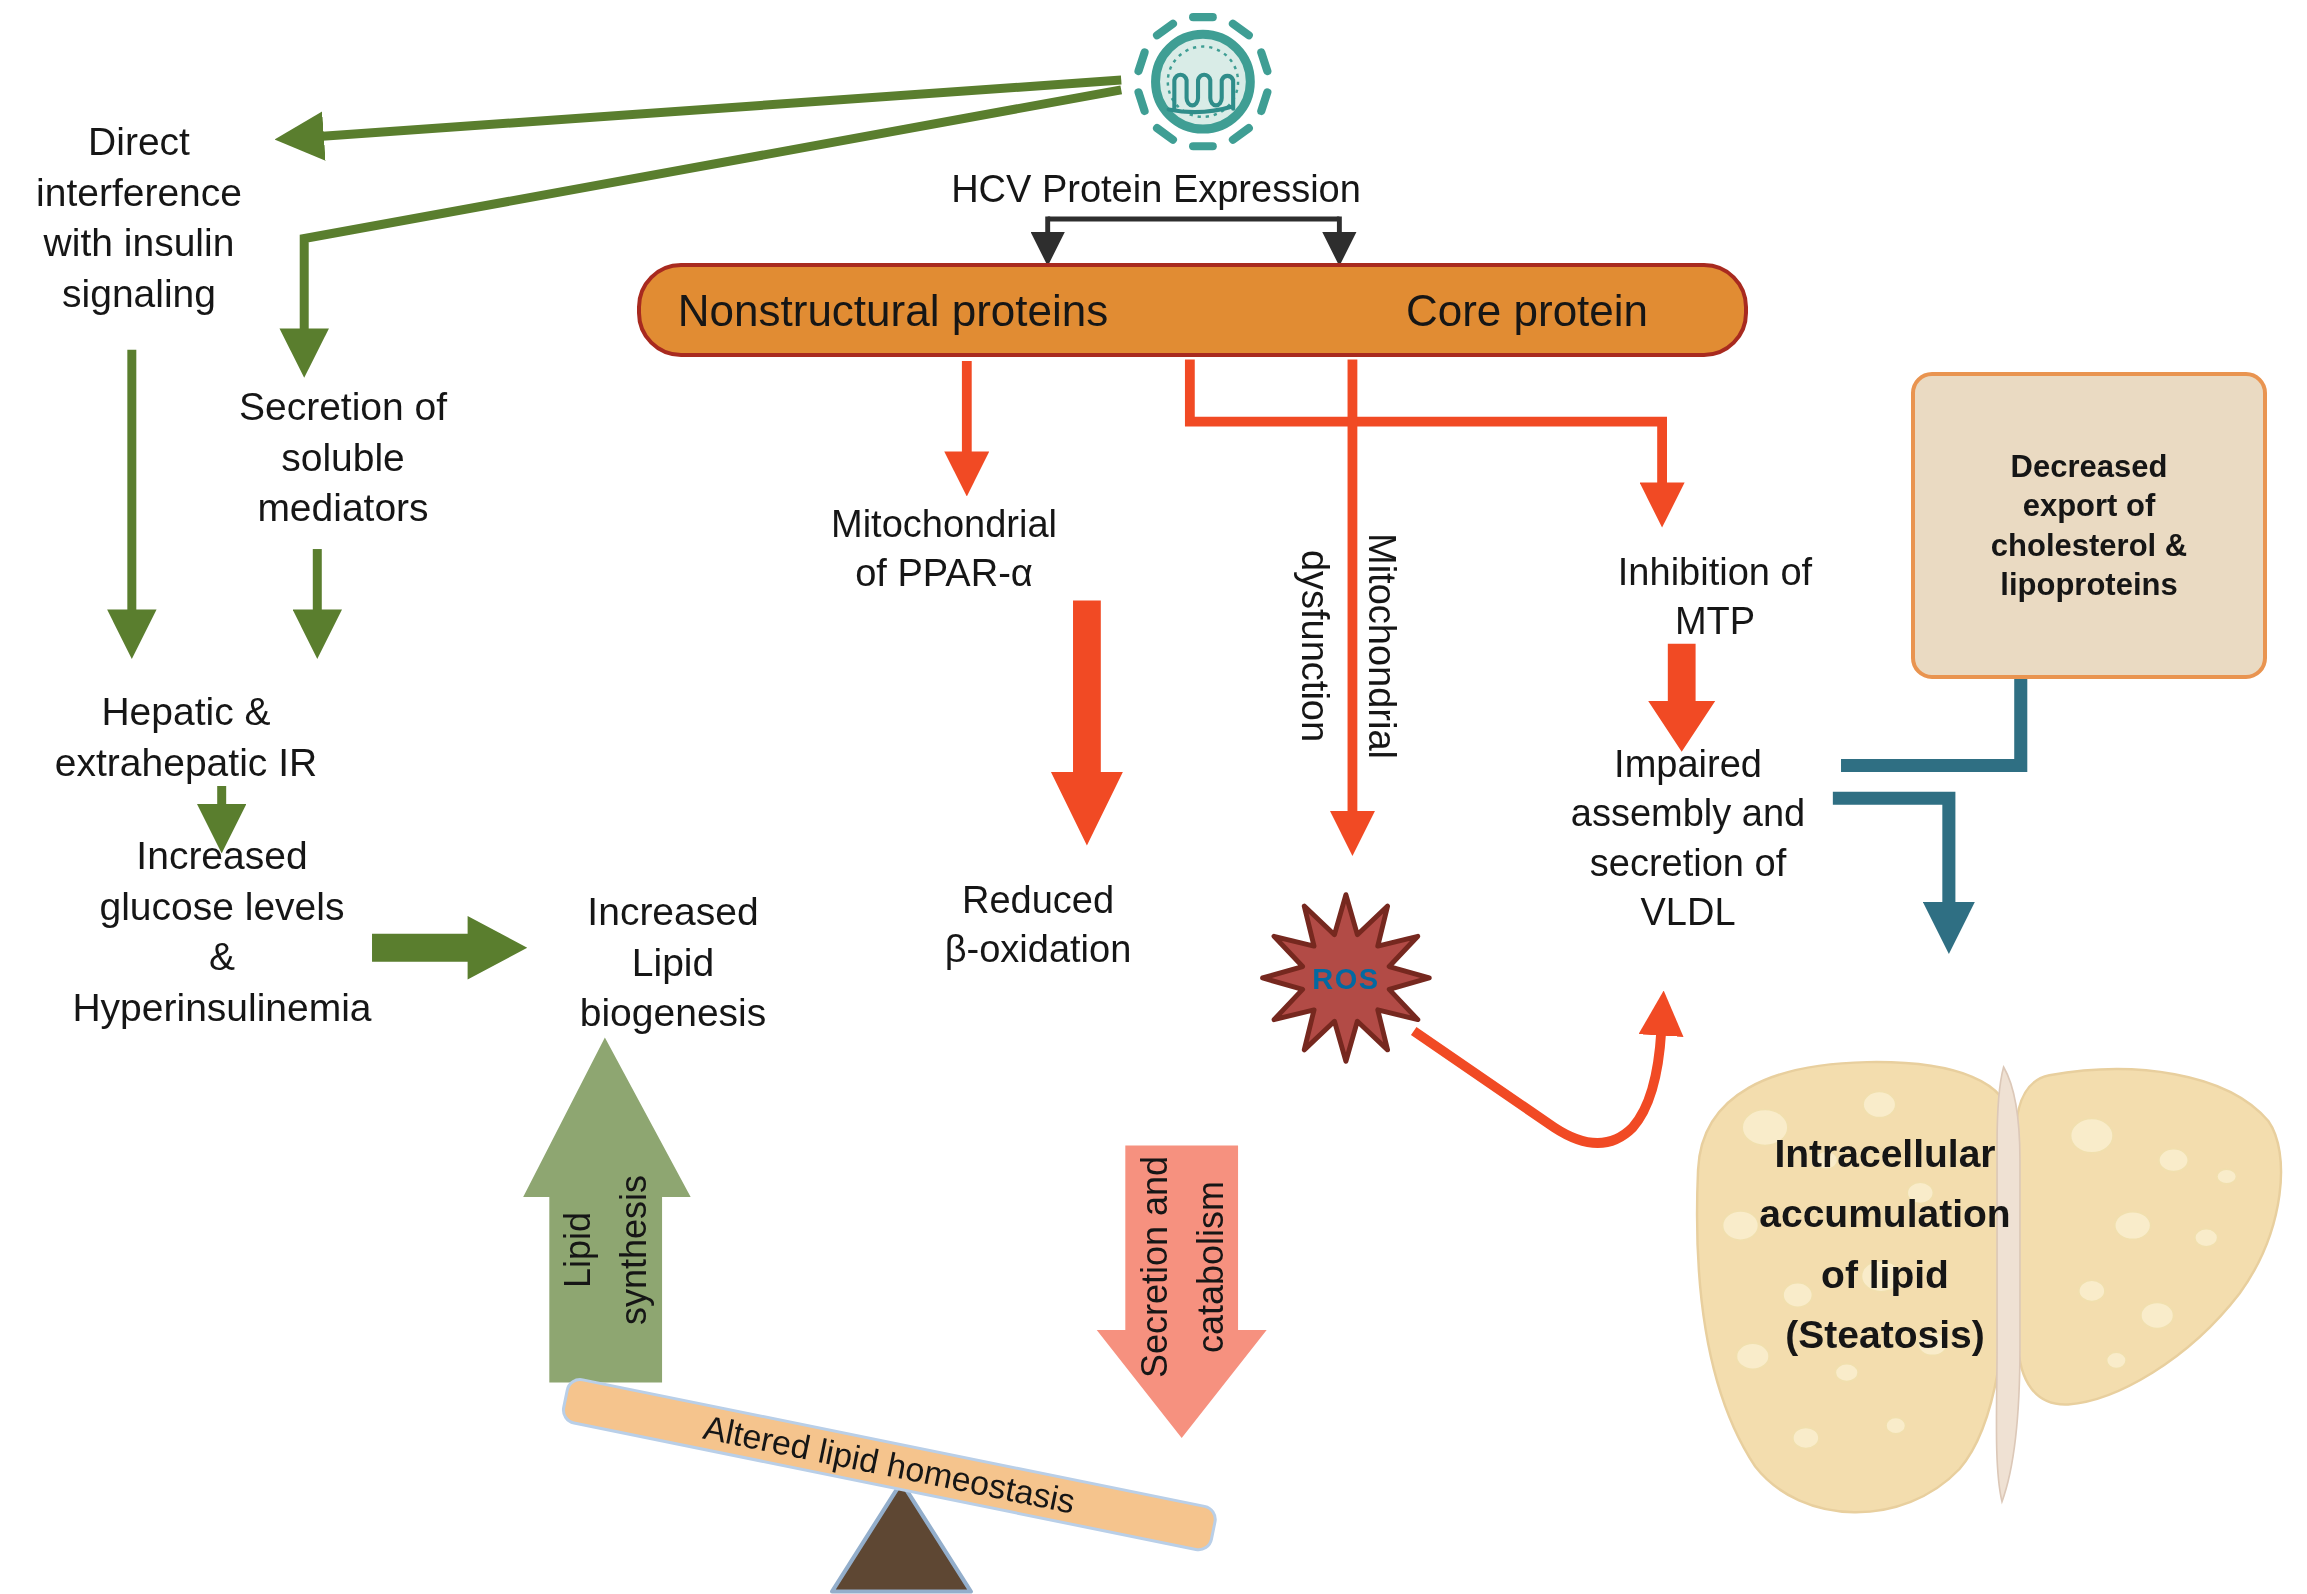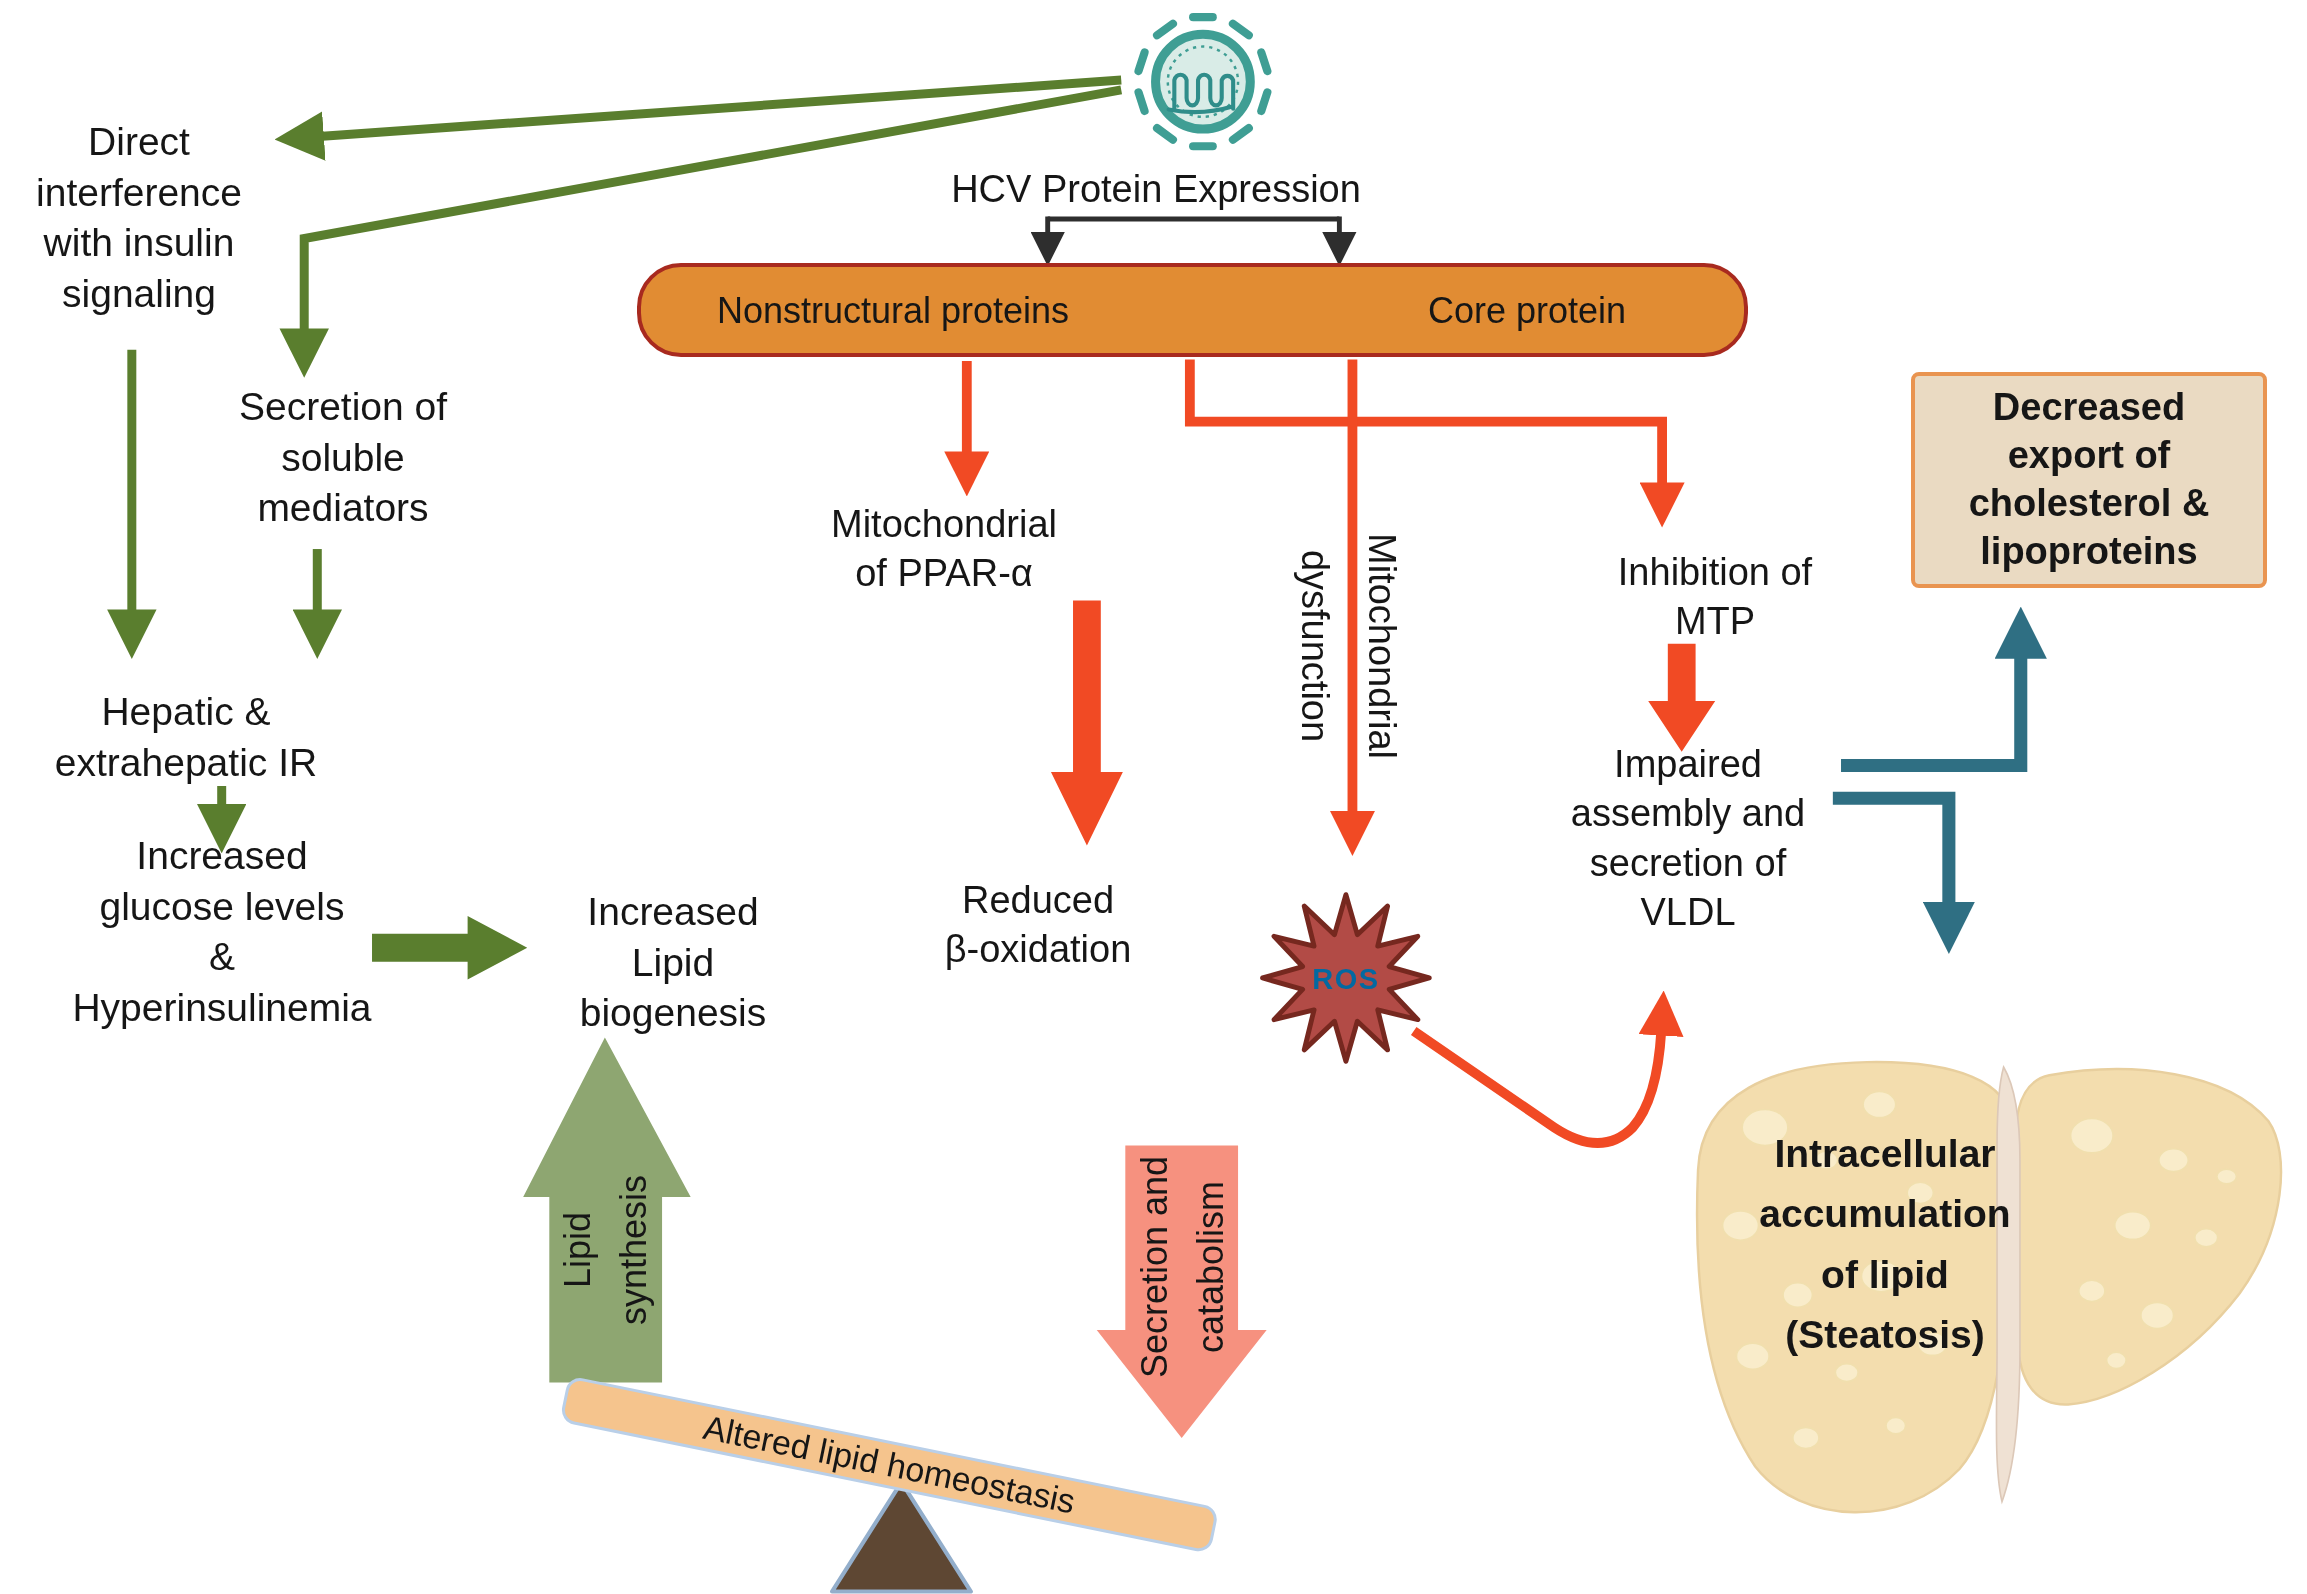--- a/index.html
+++ b/index.html
@@ -13,25 +13,25 @@
   html,body{margin:0;padding:0;background:#ffffff;}
   .canvas{position:relative;width:2307px;height:1594px;overflow:hidden;
           font-family:"Liberation Sans",sans-serif;color:var(--ink);}
   svg.layer{position:absolute;left:0;top:0;}
   .label{position:absolute;transform:translate(-50%,-50%);text-align:center;
          white-space:pre-line;line-height:1.3;color:var(--ink);} .f46{font-size:38px;} .f48{font-size:39px;}
   .rot-ccw{transform:translate(-50%,-50%) rotate(-90deg);}
   .rot-cw{transform:translate(-50%,-50%) rotate(90deg);}
   .protein-box{position:absolute;left:637px;top:263px;width:1111px;height:94px;
     background:var(--boxfill);border:4.1px solid var(--boxborder);border-radius:44px;box-sizing:border-box;}
-  .protein-label{position:absolute;top:311px;transform:translate(-50%,-50%);font-size:36px;white-space:nowrap;}
-  .tan-box{position:absolute;left:1911px;top:372px;width:356px;height:216px;box-sizing:border-box;
-    background:var(--tanfill);border:4.9px solid var(--tanborder);border-radius:8px;
+  .protein-label{position:absolute;top:311px;transform:translate(-50%,-50%);font-size:44px;white-space:nowrap;}
+  .tan-box{position:absolute;left:1911px;top:372px;width:356px;height:307px;box-sizing:border-box;
+    background:var(--tanfill);border:4.9px solid var(--tanborder);border-radius:21px;
     display:flex;align-items:center;justify-content:center;
-    font-weight:bold;font-size:38px;line-height:1.26;text-align:center;white-space:pre-line;}
+    font-weight:bold;font-size:31px;line-height:1.26;text-align:center;white-space:pre-line;}
   .steatosis{font-weight:bold;font-size:39px;line-height:1.55;}
   .mito{font-size:38px;line-height:1.75;}
   .arrow-text{font-size:36px;line-height:1.55;}
   .plank{position:absolute;left:564px;top:1375px;width:664px;height:47px;box-sizing:border-box;
     background:var(--plank);border:3.3px solid var(--plankborder);border-radius:14.7px;
     transform:rotate(11.5deg);transform-origin:0 50%;
     display:flex;align-items:center;justify-content:center;font-size:34px;white-space:nowrap;}
   .ros-label{position:absolute;transform:translate(-50%,-50%);color:#0369a1;
     font-weight:bold;font-size:29px;letter-spacing:1.6px;}
 </style>

